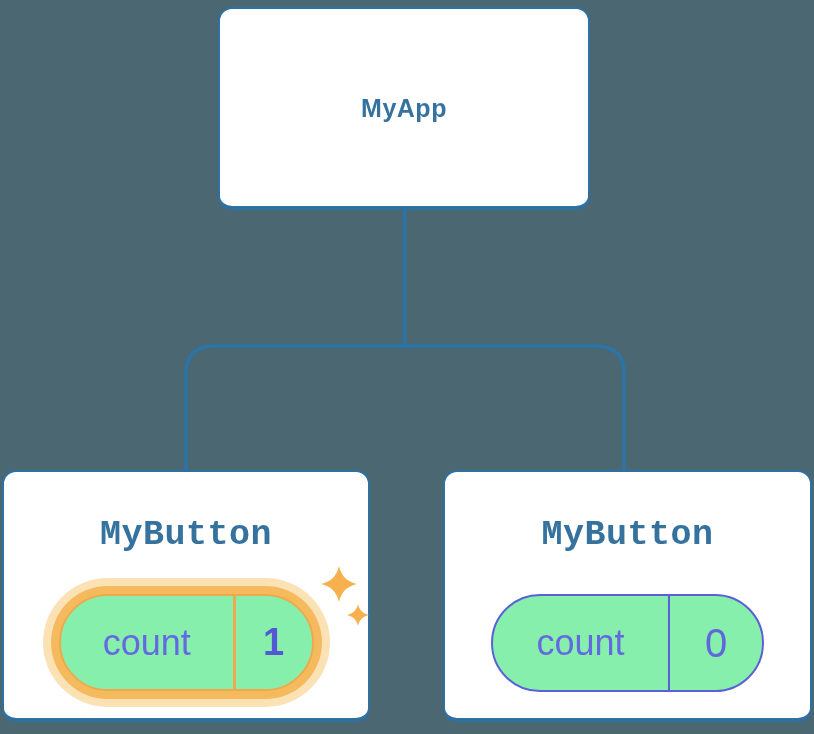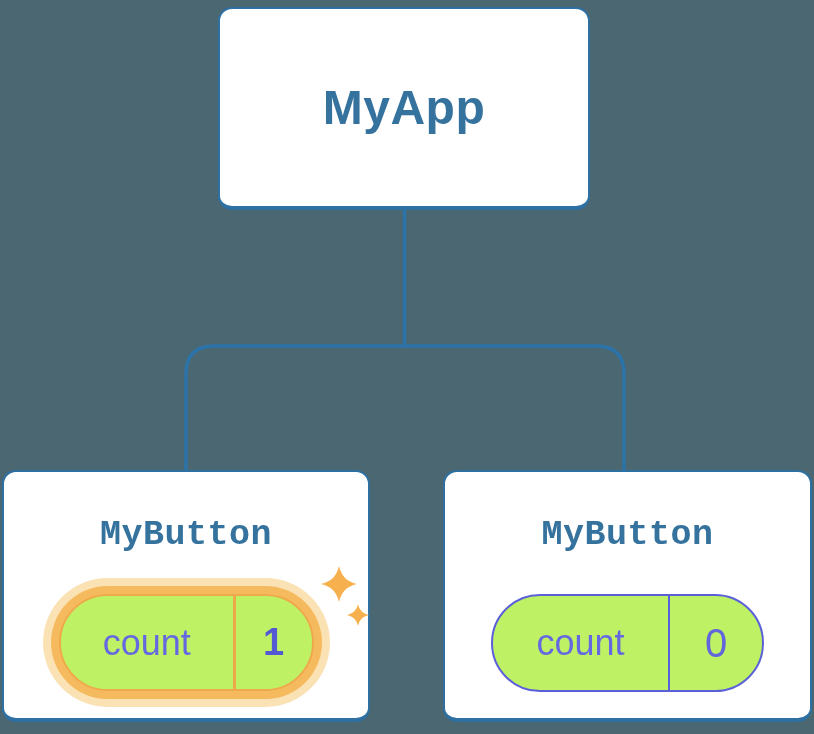--- a/index.html
+++ b/index.html
@@ -39,38 +39,38 @@
   .card.root {
     left: 218px; top: 7px;
     width: 372px; height: 203px;
     justify-content: center;
   }
   .card.child-left  { left: 2px;   top: 470px; width: 368px; height: 252px; }
   .card.child-right { left: 443px; top: 470px; width: 369px; height: 252px; }
 
   .node-label {
     color: #35739E;
-    font-size: 48px;
+    font-size: 25px;
     font-weight: 600;
     letter-spacing: 0.5px;
     line-height: 42px;
   }
   .card.child-left .node-label,
   .card.child-right .node-label {
     font-size: 35px;
     margin-top: 42px;
     font-family: Liberation Mono, monospace;
   }
 
   .pill {
     position: relative;
     margin-top: 38px;
     height: 97px;
     border-radius: 60px;
-    background: #bef264;
+    background: #86efac;
     box-sizing: border-box;
     display: flex;
     align-items: stretch;
   }
   .pill.highlighted {
     width: 255px;
     border: 2.5px solid #EFA94D;
     box-shadow: 0 0 0 8px #F6BA5E, 0 0 0 16px #FBE2B5;
   }
   .pill.plain {

